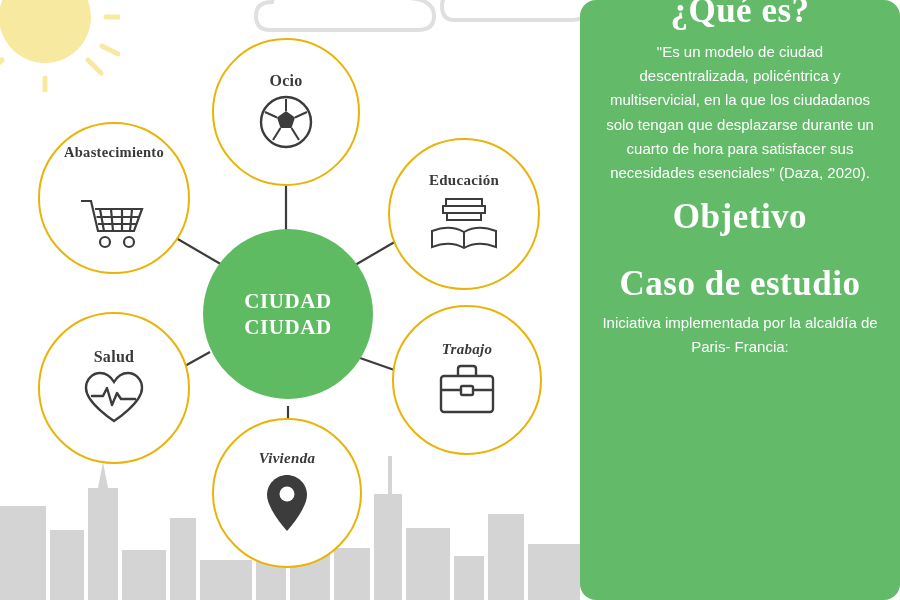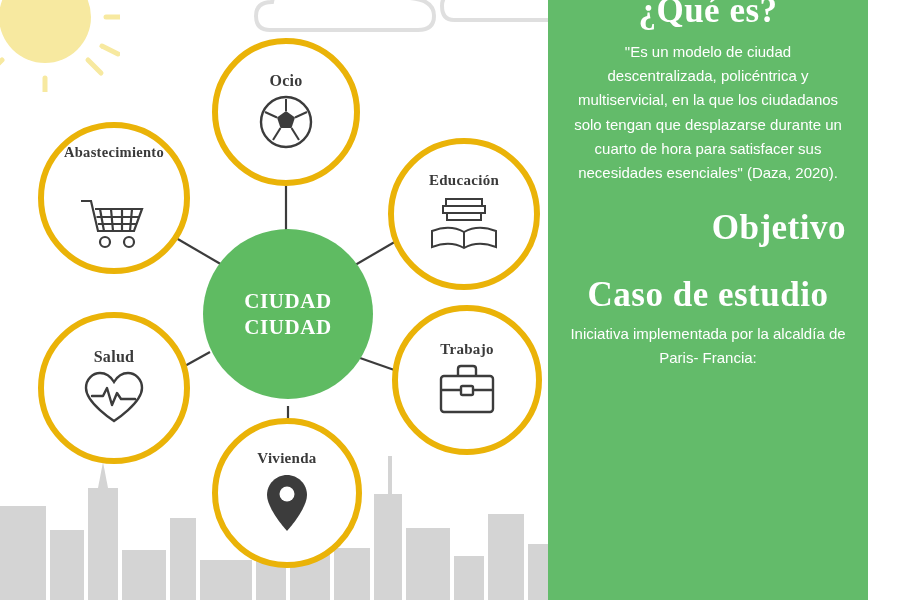--- a/index.html
+++ b/index.html
@@ -57,21 +57,21 @@
   }
   .lines {
     position: absolute;
     left: 0; top: 0;
   }
 
   .node {
     position: absolute;
     border-radius: 50%;
     background: #ffffff;
-    border: 6px solid #eab308;
+    border: 2px solid #eab308;
     box-sizing: border-box;
     display: flex;
     flex-direction: column;
     align-items: center;
     justify-content: center;
     text-align: center;
   }
   .node .node-label {
     font-family: "Liberation Serif", serif;
     font-weight: bold;
@@ -82,22 +82,22 @@
     max-width: 110px;
   }
   .node .node-icon {
     margin-top: 4px;
     display: block;
   }
 
   
   #node-ocio { left: 212px; top: 38px; width: 148px; height: 148px; }
   #node-educacion { left: 388px; top: 138px; width: 152px; height: 152px; }
-  #node-trabajo { left: 392px; top: 305px; width: 150px; height: 150px; }
-  #node-vivienda { left: 212px; top: 418px; width: 150px; height: 150px; }
+  #node-trabajo { left: 392px; top: 305px; width: 150px; height: 150px; font-style: italic; }
+  #node-vivienda { left: 212px; top: 418px; width: 150px; height: 150px; font-style: italic; }
   #node-salud { left: 38px; top: 312px; width: 152px; height: 152px; }
   #node-abastecimiento { left: 38px; top: 122px; width: 152px; height: 152px; gap: 31px; }
 
   #node-abastecimiento .node-label { font-size: 14.5px; }
   #node-ocio .node-label,
   #node-salud .node-label { font-size: 16px; }
 
   .hub {
     position: absolute;
     left: 203px; top: 229px;
@@ -114,49 +114,50 @@
     font-weight: bold;
     color: #ffffff;
     font-size: 21px;
     line-height: 1.25;
     letter-spacing: 0.6px;
   }
 
   
   .right-panel {
     position: absolute;
-    left: 548px; top: 0;
+    left: 580px; top: 0;
     width: 320px; height: 600px;
     background: #63bb6a;
     color: #ffffff;
     box-sizing: border-box;
     padding: 0 22px;
     text-align: center;
     overflow: hidden;
+    border-radius: 16px;
   }
   .r-heading {
     font-family: "Liberation Serif", serif;
     font-weight: bold;
     font-size: 35px;
     line-height: 1.08;
     color: #ffffff;
     margin: 0;
     letter-spacing: 0.5px;
   }
   #heading-que-es {
     margin-top: -8px;
   }
   .r-body {
     font-family: "Liberation Sans", sans-serif;
     font-size: 15px;
     line-height: 1.62;
     color: #ffffff;
     margin: 10px 0 0 0;
   }
-  #objetivo-heading { margin-top: 23px; text-align: right; }
+  #objetivo-heading { margin-top: 12px; }
   #caso-heading { margin-top: 30px; }
   #caso-body { margin-top: 8px; }
 </style>
 </head>
 <body>
 
 <div class="page">
 
   <div class="left-panel">
 

